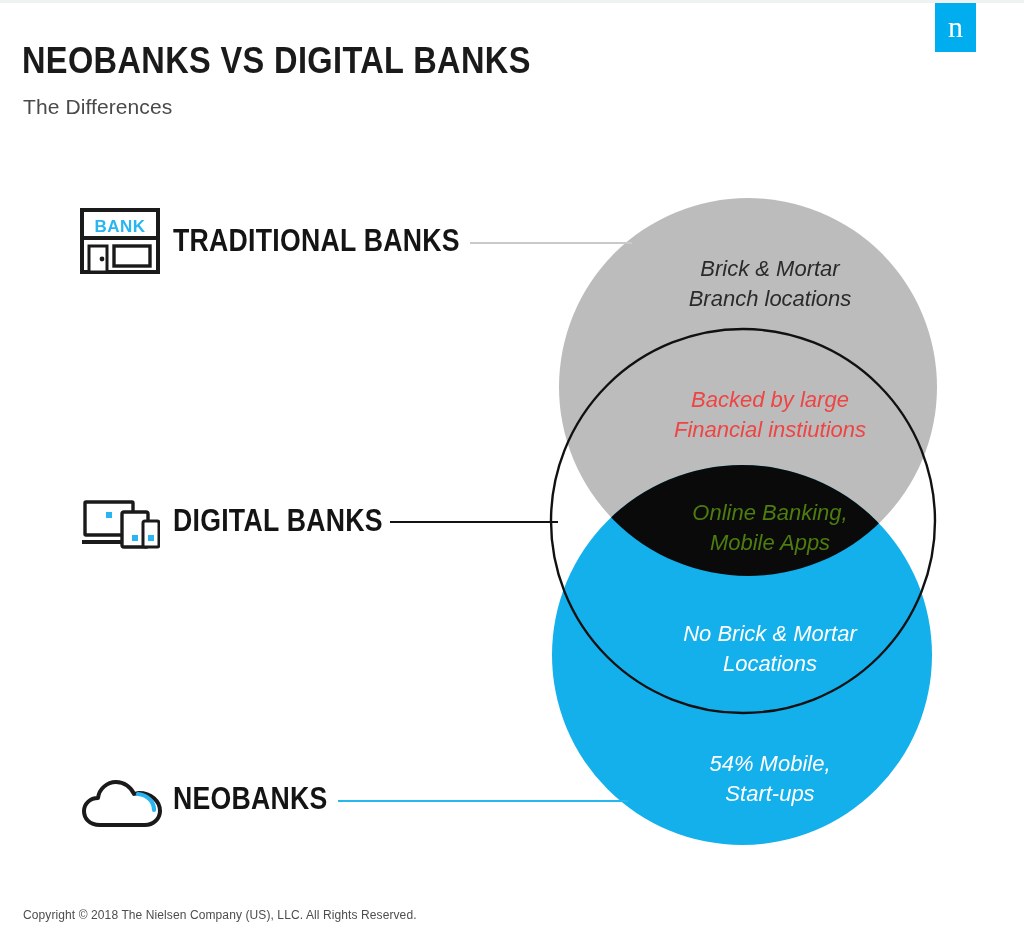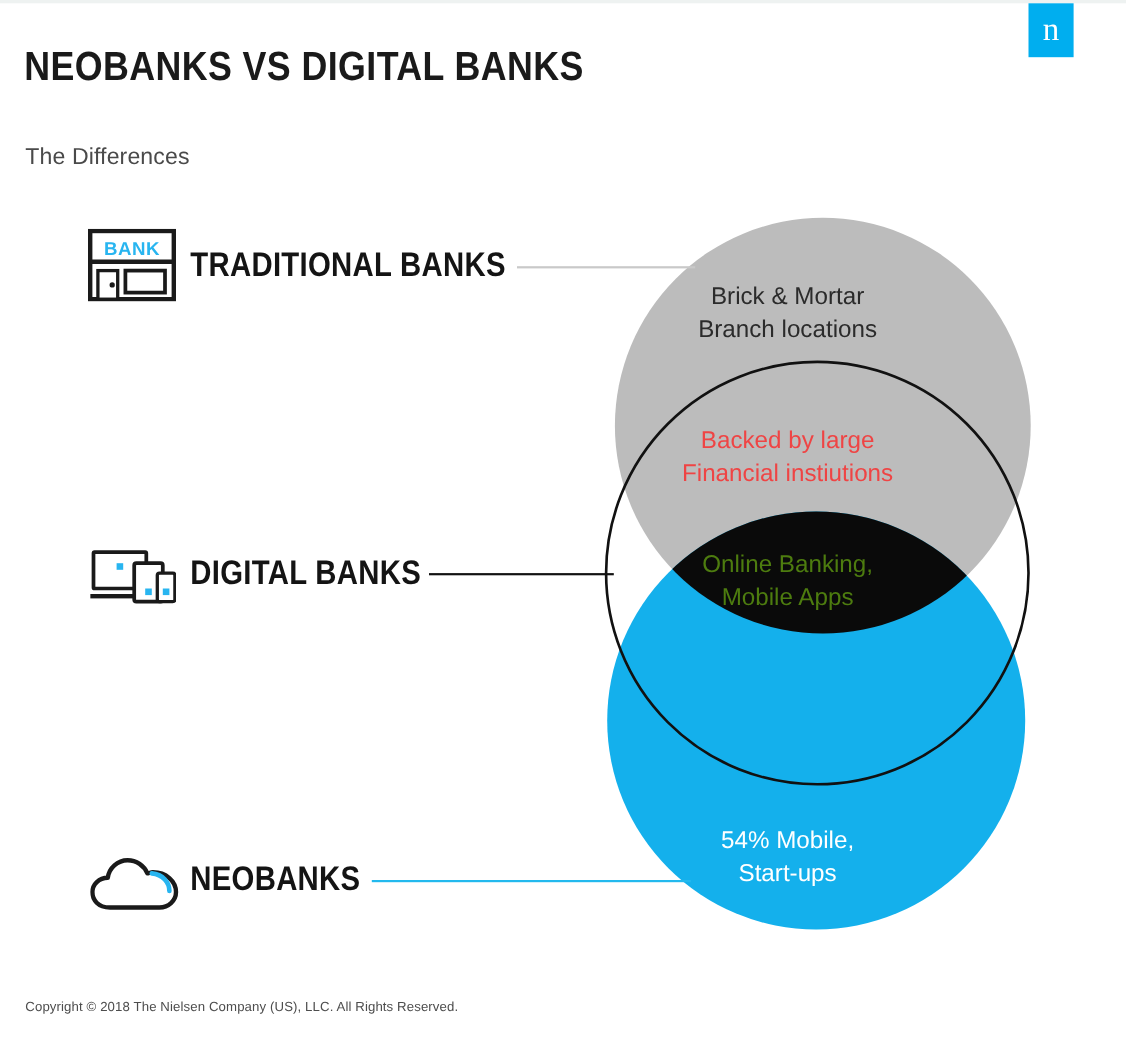--- a/index.html
+++ b/index.html
@@ -62,21 +62,20 @@
     transform-origin: left center;
     white-space: nowrap;
   }
   .subtitle {
     position: absolute;
     left: 23px; top: 95px;
     font-size: 21px;
     color: #4a4a4a;
     letter-spacing: 0.1px;
     white-space: nowrap;
-    margin-top: 36px;
   }
 
   
   .legend-label {
     position: absolute;
     font-family: "Liberation Sans Narrow", "Liberation Sans", sans-serif;
     font-weight: bold;
     font-size: 31px;
     letter-spacing: 0.3px;
     color: #141414;
@@ -123,21 +122,22 @@
     pointer-events: none;
   }
 
   .venn-text {
     position: absolute;
     text-align: center;
     font-size: 22px;
     line-height: 30px;
     white-space: pre-line;
     width: 340px;
-    left: 546px;
+    left: 600px;
+    font-style: italic;
   }
   .vt-brick     { top: 254px; color: #2b2b2b; }
   .vt-backed    { top: 385px; color: #ef4444; }
   .vt-online    { top: 498px; color: #4d7c0f; text-align: center; }
   .vt-nobrick   { top: 619px; color: #ffffff; }
   .vt-mobile    { top: 749px; color: #ffffff; }
 
   
   .footer {
     position: absolute;
@@ -182,20 +182,22 @@
 
     <circle cx="743" cy="521" r="192" fill="none" stroke="#111111" stroke-width="2.4"></circle>
   </svg>
 
   <div class="venn-text vt-brick">Brick &amp; Mortar
 Branch locations</div>
   <div class="venn-text vt-backed">Backed by large
 Financial instiutions</div>
   <div class="venn-text vt-online">Online Banking,
 Mobile Apps</div>
+  <div class="venn-text vt-nobrick">No Brick &amp; Mortar
+Locations</div>
   <div class="venn-text vt-mobile">54% Mobile,
 Start-ups</div>
 
   <svg class="icon icon-bank" width="80" height="66" viewBox="0 0 80 66">
     <rect x="2" y="2" width="76" height="62" fill="#ffffff" stroke="#1a1a1a" stroke-width="4"></rect>
     <line x1="2" y1="30" x2="78" y2="30" stroke="#1a1a1a" stroke-width="4"></line>
     <rect x="9" y="38" width="18" height="26" fill="#ffffff" stroke="#1a1a1a" stroke-width="3"></rect>
     <circle cx="22" cy="51" r="2.4" fill="#1a1a1a"></circle>
     <rect x="34" y="38" width="36" height="20" fill="#ffffff" stroke="#1a1a1a" stroke-width="3.4"></rect>
     <text x="40" y="24" text-anchor="middle" fill="#28b5f0" font-family="Liberation Sans Narrow, Liberation Sans, sans-serif" font-weight="bold" font-size="17" letter-spacing="0.5">BANK</text>

